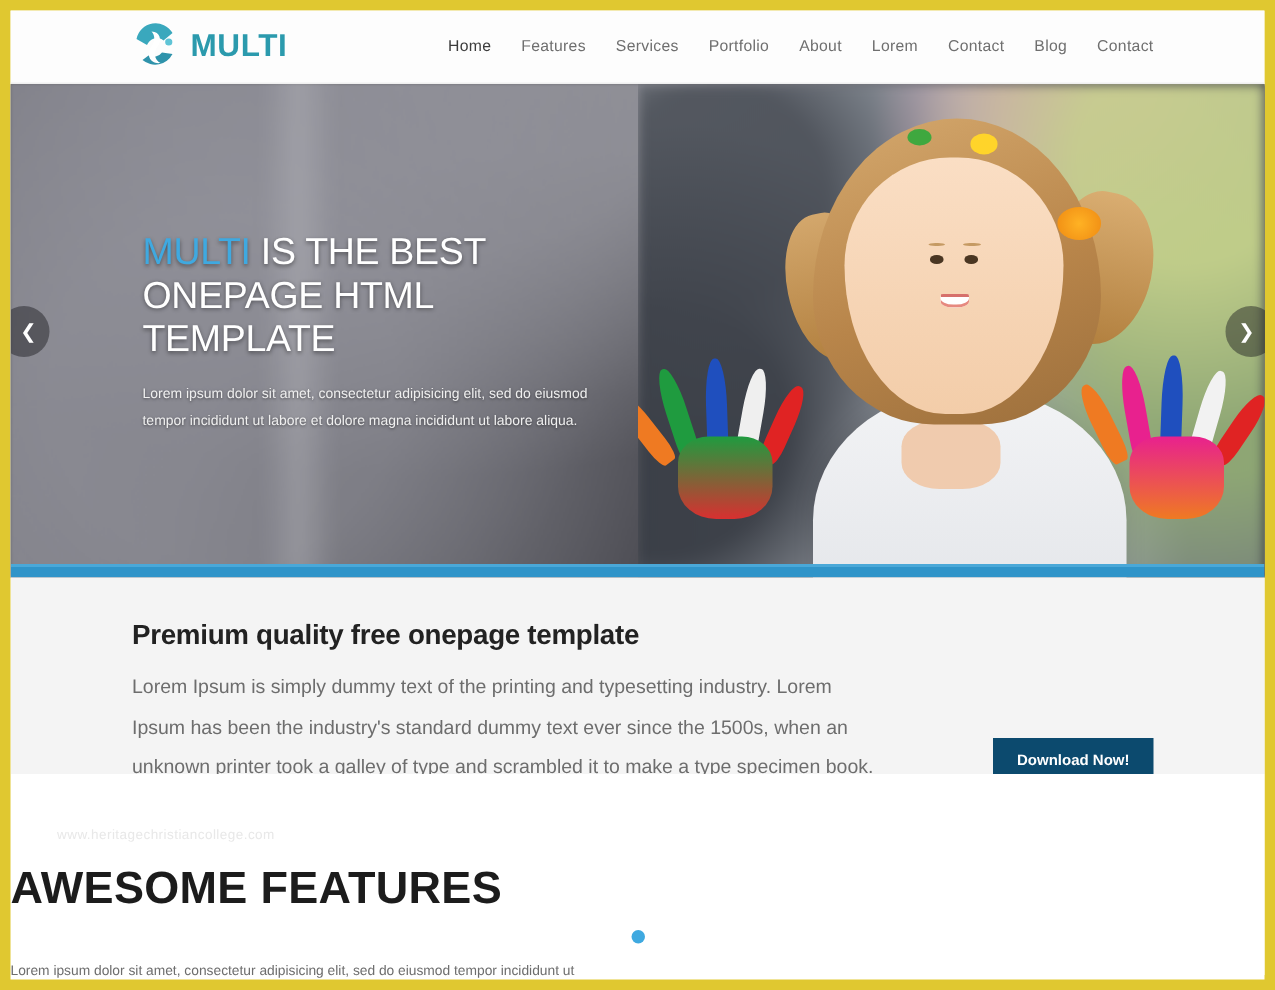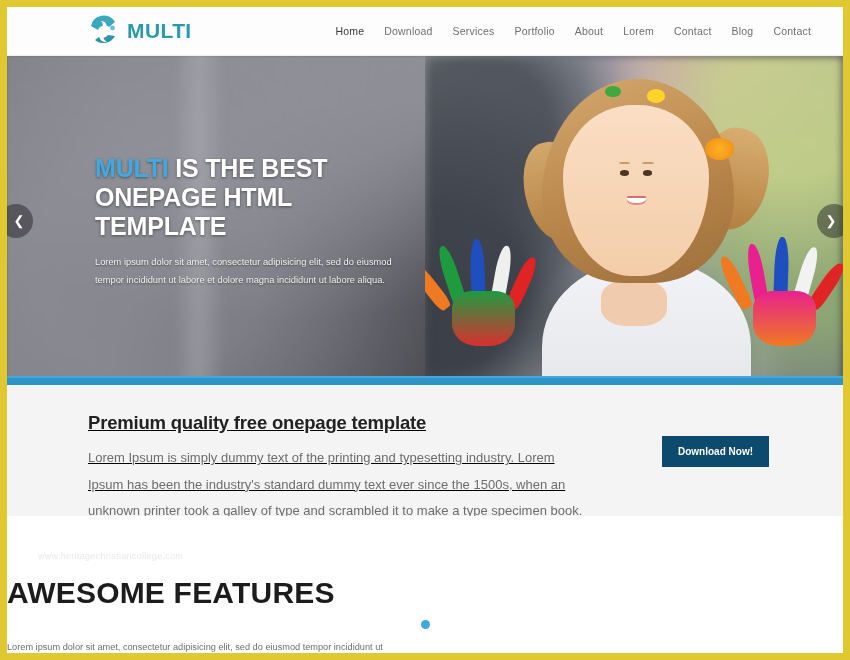--- a/index.html
+++ b/index.html
@@ -31,21 +31,21 @@
     font-size:21px;
     font-weight:bold;
     color:#2b9aad;
     letter-spacing:.4px;
   }
   .nav {
     display:flex;
     align-items:center;
     gap:20px;
     margin-left:auto;
-    margin-right:32px;
+    margin-right:74px;
   }
   .nav a {
     font-size:10.5px;
     color:#6f6f6f;
     text-decoration:none;
     letter-spacing:.2px;
     white-space:nowrap;
   }
   .nav a.active { color:#3b3b3b; }
 
@@ -170,21 +170,21 @@
   }
 
   .hero-copy{
     position:absolute;
     left:88px; top:98px;
     width:300px;
     z-index:5;
   }
   .hero-title{
     font-size:25px;
-    font-weight:bold;
+    font-weight:normal;
     line-height:1.16;
     color:#ffffff;
     letter-spacing:-.2px;
     text-shadow:0 1px 3px rgba(0,0,0,.45);
   }
   .hero-title .accent{ color:#3fa9e0; }
   .hero-sub{
     margin-top:12px;
     font-size:9.3px;
     line-height:1.95;
@@ -224,22 +224,21 @@
   
   .premium{
     background:#f4f4f4;
     height:131px;
     position:relative;
     padding:27px 0 0 0;
   }
   .premium-inner{
     margin:0 74px 0 81px;
     display:flex;
-    align-items:flex-start;
-    text-decoration:underline;
+    align-items:center;
   }
   .premium-left{ width:500px; }
   .premium-title{
     font-size:18.5px;
     font-weight:bold;
     color:#222222;
     letter-spacing:-.2px;
   }
   .premium-text{
     margin-top:11px;
@@ -308,21 +307,21 @@
         <path d="M4 12 A13 13 0 0 1 28 8 L22 13 A7 7 0 0 0 11 16 Z" fill="#3aa8bd"></path>
         <path d="M8 26 A13 13 0 0 0 28 22 L21 21 A7 7 0 0 1 12 23 Z" fill="#2f93ab"></path>
         <path d="M14 7 C20 7 21 13 18 17 C15 21 16 26 20 28 C13 29 10 22 14 17 C17 13 16 9 14 7 Z" fill="#ffffff"></path>
         <circle cx="25.5" cy="14" r="2.4" fill="#5fc4d6"></circle>
       </svg>
     </span>
     <span class="brand-name">MULTI</span>
   </div>
   <nav class="nav">
     <a href="#" class="active">Home</a>
-    <a href="#">Download</a>
+    <a href="#">Features</a>
     <a href="#">Services</a>
     <a href="#">Portfolio</a>
     <a href="#">About</a>
     <a href="#">Lorem</a>
     <a href="#">Contact</a>
     <a href="#">Blog</a>
     <a href="#">Contact</a>
   </nav>
 </div>
 

